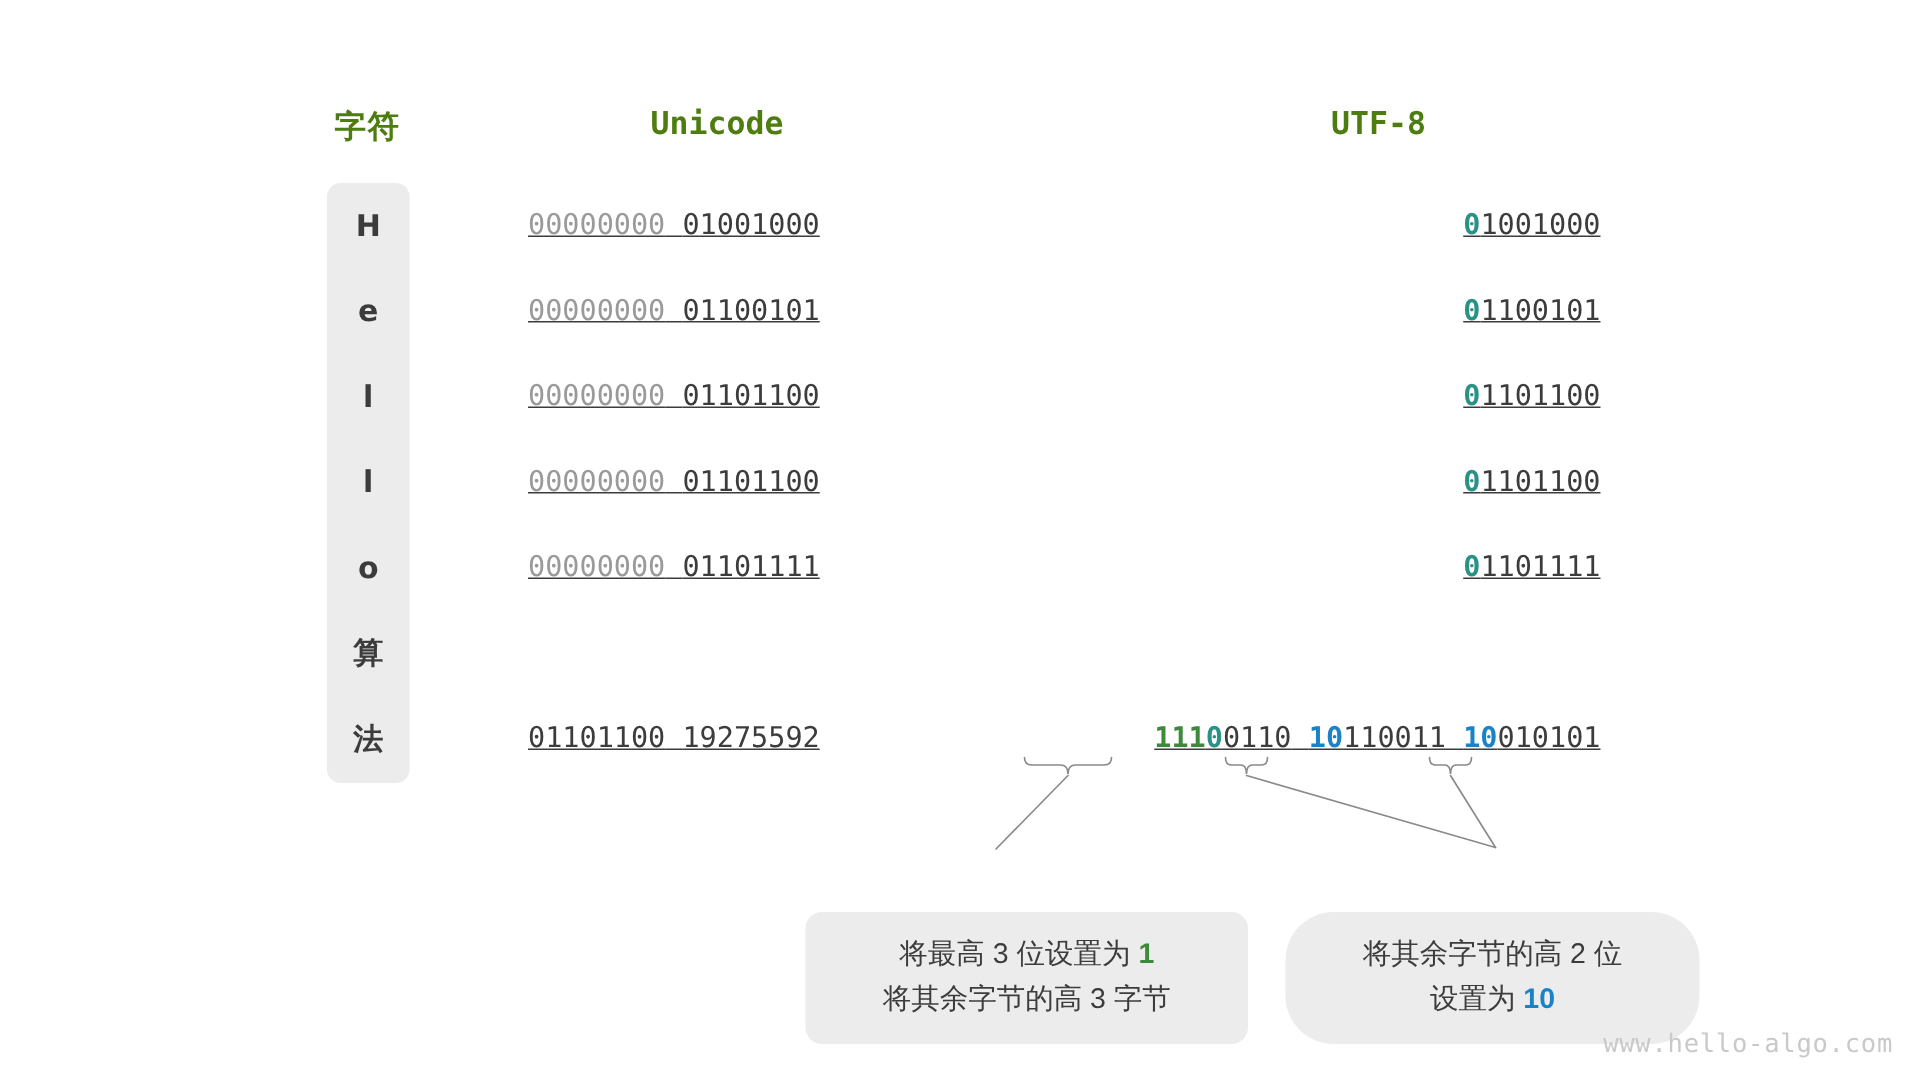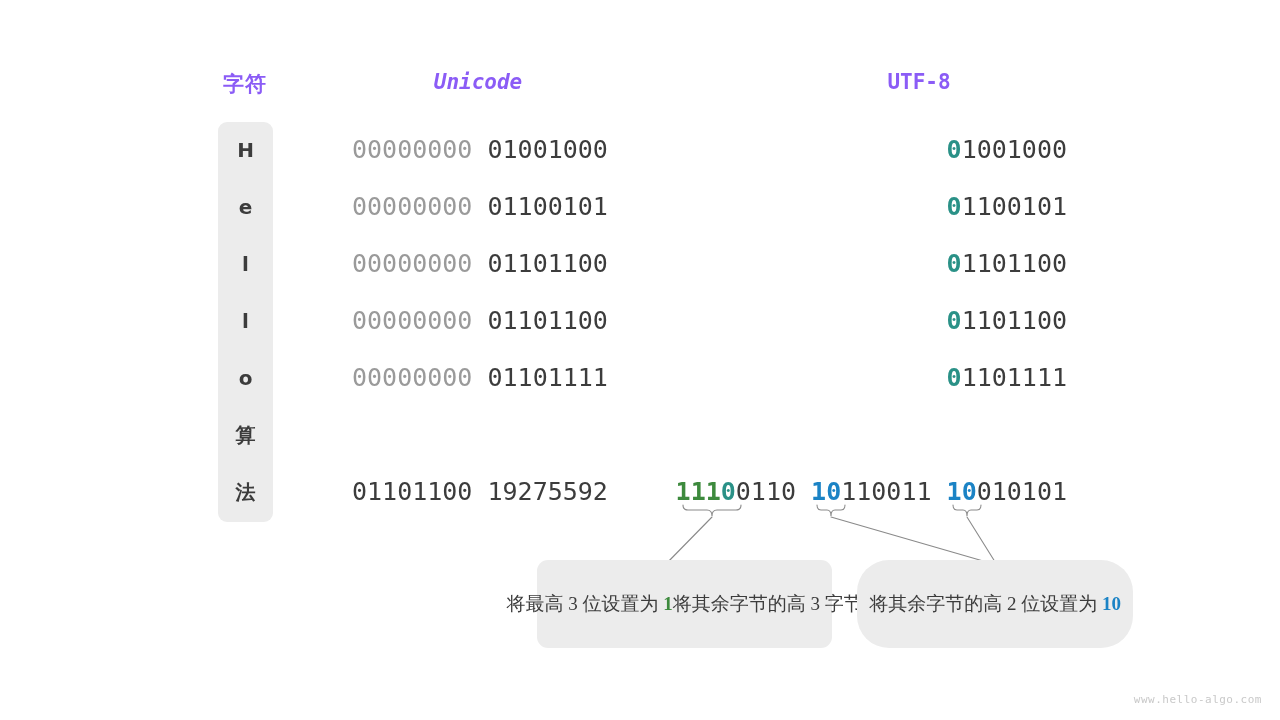--- a/index.html
+++ b/index.html
@@ -15,30 +15,30 @@
     overflow: hidden;
     font-family: "DejaVu Sans", sans-serif;
   }
 
   
   .col-header {
     position: absolute;
     font-family: "DejaVu Sans Mono", monospace;
     font-weight: bold;
     font-size: 21px;
-    color: #8b5cf6;
+    color: #4d7c0f;
     white-space: nowrap;
     transform: translateX(-50%);
   }
   .col-header.cjk {
     font-family: "DejaVu Sans", sans-serif;
     letter-spacing: 1px;
   }
   #hdr-char  { left: 245px; top: 70px; }
-  #hdr-uni   { left: 478px; top: 70px; font-style: italic; }
+  #hdr-uni   { left: 478px; top: 70px; }
   #hdr-utf8  { left: 875px; top: 70px; margin-left: 44px; }
 
   
   #char-panel {
     position: absolute;
     left: 218px;
     top: 122px;
     width: 55px;
     height: 400px;
     background: #ececec;
@@ -54,26 +54,27 @@
     font-family: "DejaVu Sans", sans-serif;
     font-weight: bold;
     font-size: 20px;
     color: #3c3c3c;
   }
 
   
   .bin {
     position: absolute;
     font-family: "DejaVu Sans Mono", monospace;
-    font-size: 25px;
+    font-size: 19px;
     font-weight: normal;
     white-space: pre;
     height: 22px;
     line-height: 22px;
     color: #3c3c3c;
+    text-decoration: underline;
   }
   .uni-row { left: 352px; }
   .utf-row { left: 1067px; transform: translateX(-100%); }
 
   .b-dim   { color: #9a9a9a; }
   .b-dark  { color: #3c3c3c; }
   .b-green { color: #3d8a3d; font-weight: bold; }
   .b-teal  { color: #2a9187; font-weight: bold; }
   .b-blue  { color: #1b83c5; font-weight: bold; }
 
@@ -84,42 +85,43 @@
     width: 1280px; height: 720px;
     pointer-events: none;
   }
 
   
   .callout {
     position: absolute;
     background: #ececec;
     border-radius: 11px;
     display: flex;
-    flex-direction: row;
+    flex-direction: column;
     align-items: center;
     justify-content: center;
-    font-family: Liberation Serif, serif;
+    font-family: Liberation Sans, sans-serif;
     font-size: 19px;
     color: #3c3c3c;
     line-height: 30px;
     text-align: center;
+    margin-top: 48px;
   }
   #callout-1 { left: 537px; top: 560px; width: 295px; height: 88px; }
   #callout-2 { left: 857px; top: 560px; width: 276px; height: 88px; border-radius: 32px; }
   .callout .line { white-space: pre; }
   .hl-green { color: #3d8a3d; font-weight: bold; }
   .hl-blue  { color: #1b83c5; font-weight: bold; }
 
   
   #watermark {
     position: absolute;
     right: 18px;
     bottom: 14px;
     font-family: "DejaVu Sans Mono", monospace;
-    font-size: 11px;
+    font-size: 17px;
     color: #c9c9c9;
     letter-spacing: 0.5px;
   }
 </style>
 </head>
 <body>
 
 <div id="canvas">
 
   <div class="col-header cjk" id="hdr-char">字符</div>

